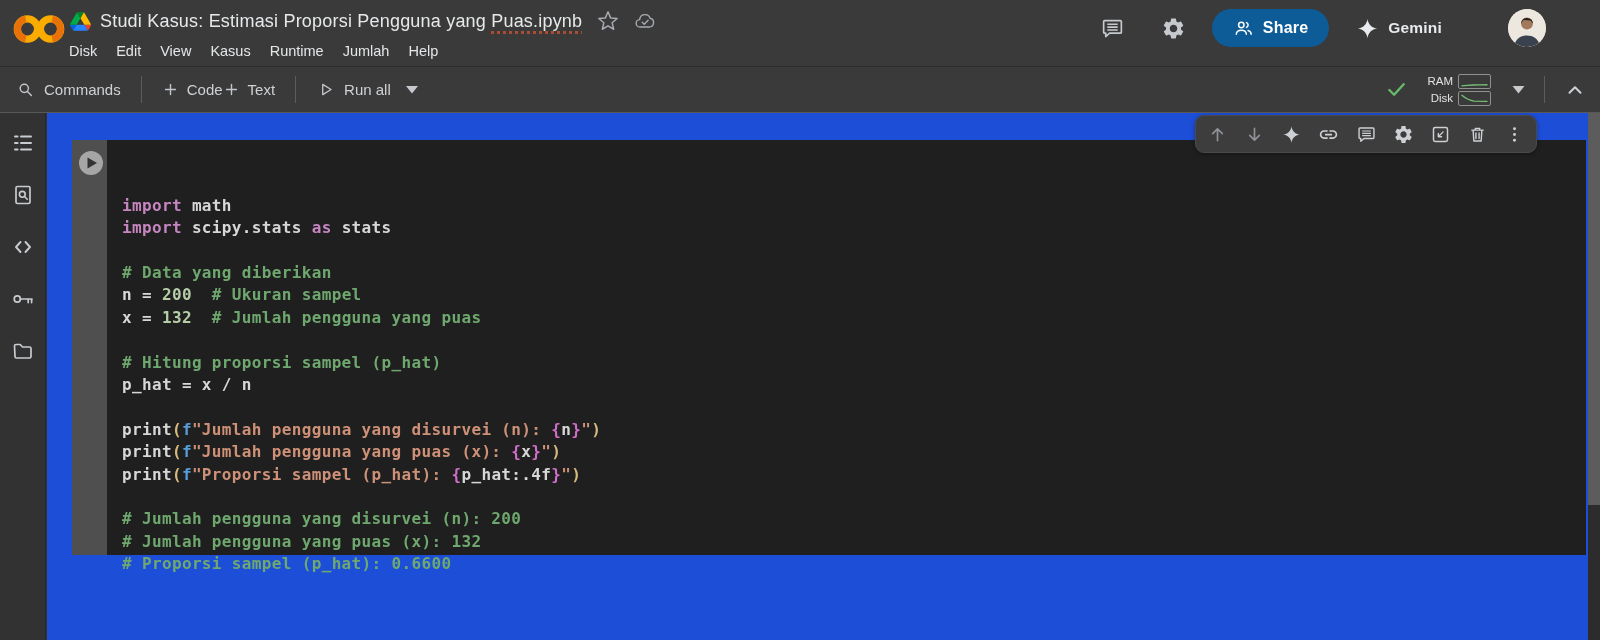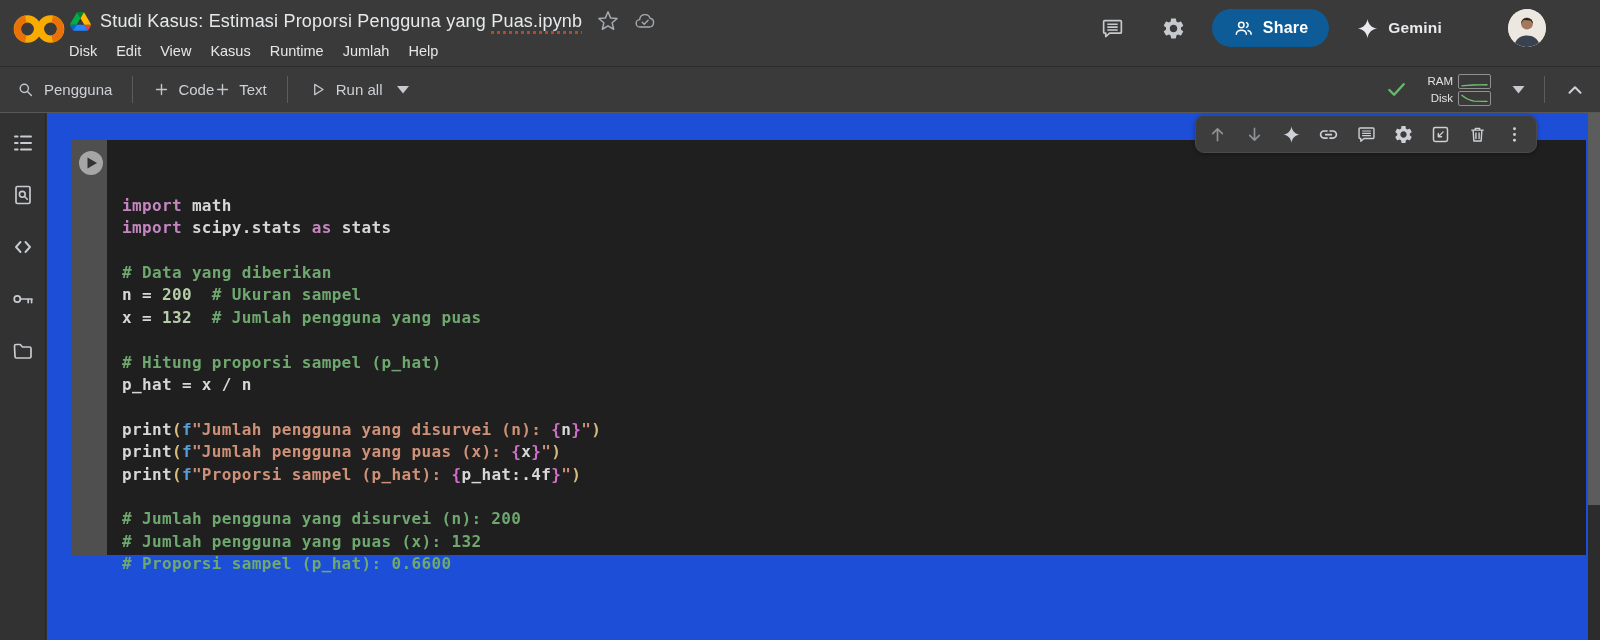--- a/index.html
+++ b/index.html
@@ -165,21 +165,21 @@
     </div>
   </div>
 </div>
 
 <div class="toolbar">
   <div class="tb-item commands-btn">
     <svg class="tb-icon" viewBox="0 0 24 24">
       <circle cx="10.5" cy="10.5" r="5.2" fill="none" stroke="currentColor" stroke-width="1.8"></circle>
       <path d="M14.4 14.4 19.5 19.5" stroke="currentColor" stroke-width="1.8" stroke-linecap="round"></path>
     </svg>
-    <span>Pengguna</span>
+    <span>Commands</span>
   </div>
   <div class="tb-divider"></div>
   <div class="tb-item add-code-btn">
     <svg class="tb-icon" viewBox="0 0 24 24">
       <path d="M12 5v14M5 12h14" stroke="currentColor" stroke-width="2" stroke-linecap="round"></path>
     </svg>
     <span>Code</span>
   </div>
   <div class="tb-item add-text-btn">
     <svg class="tb-icon" viewBox="0 0 24 24">

